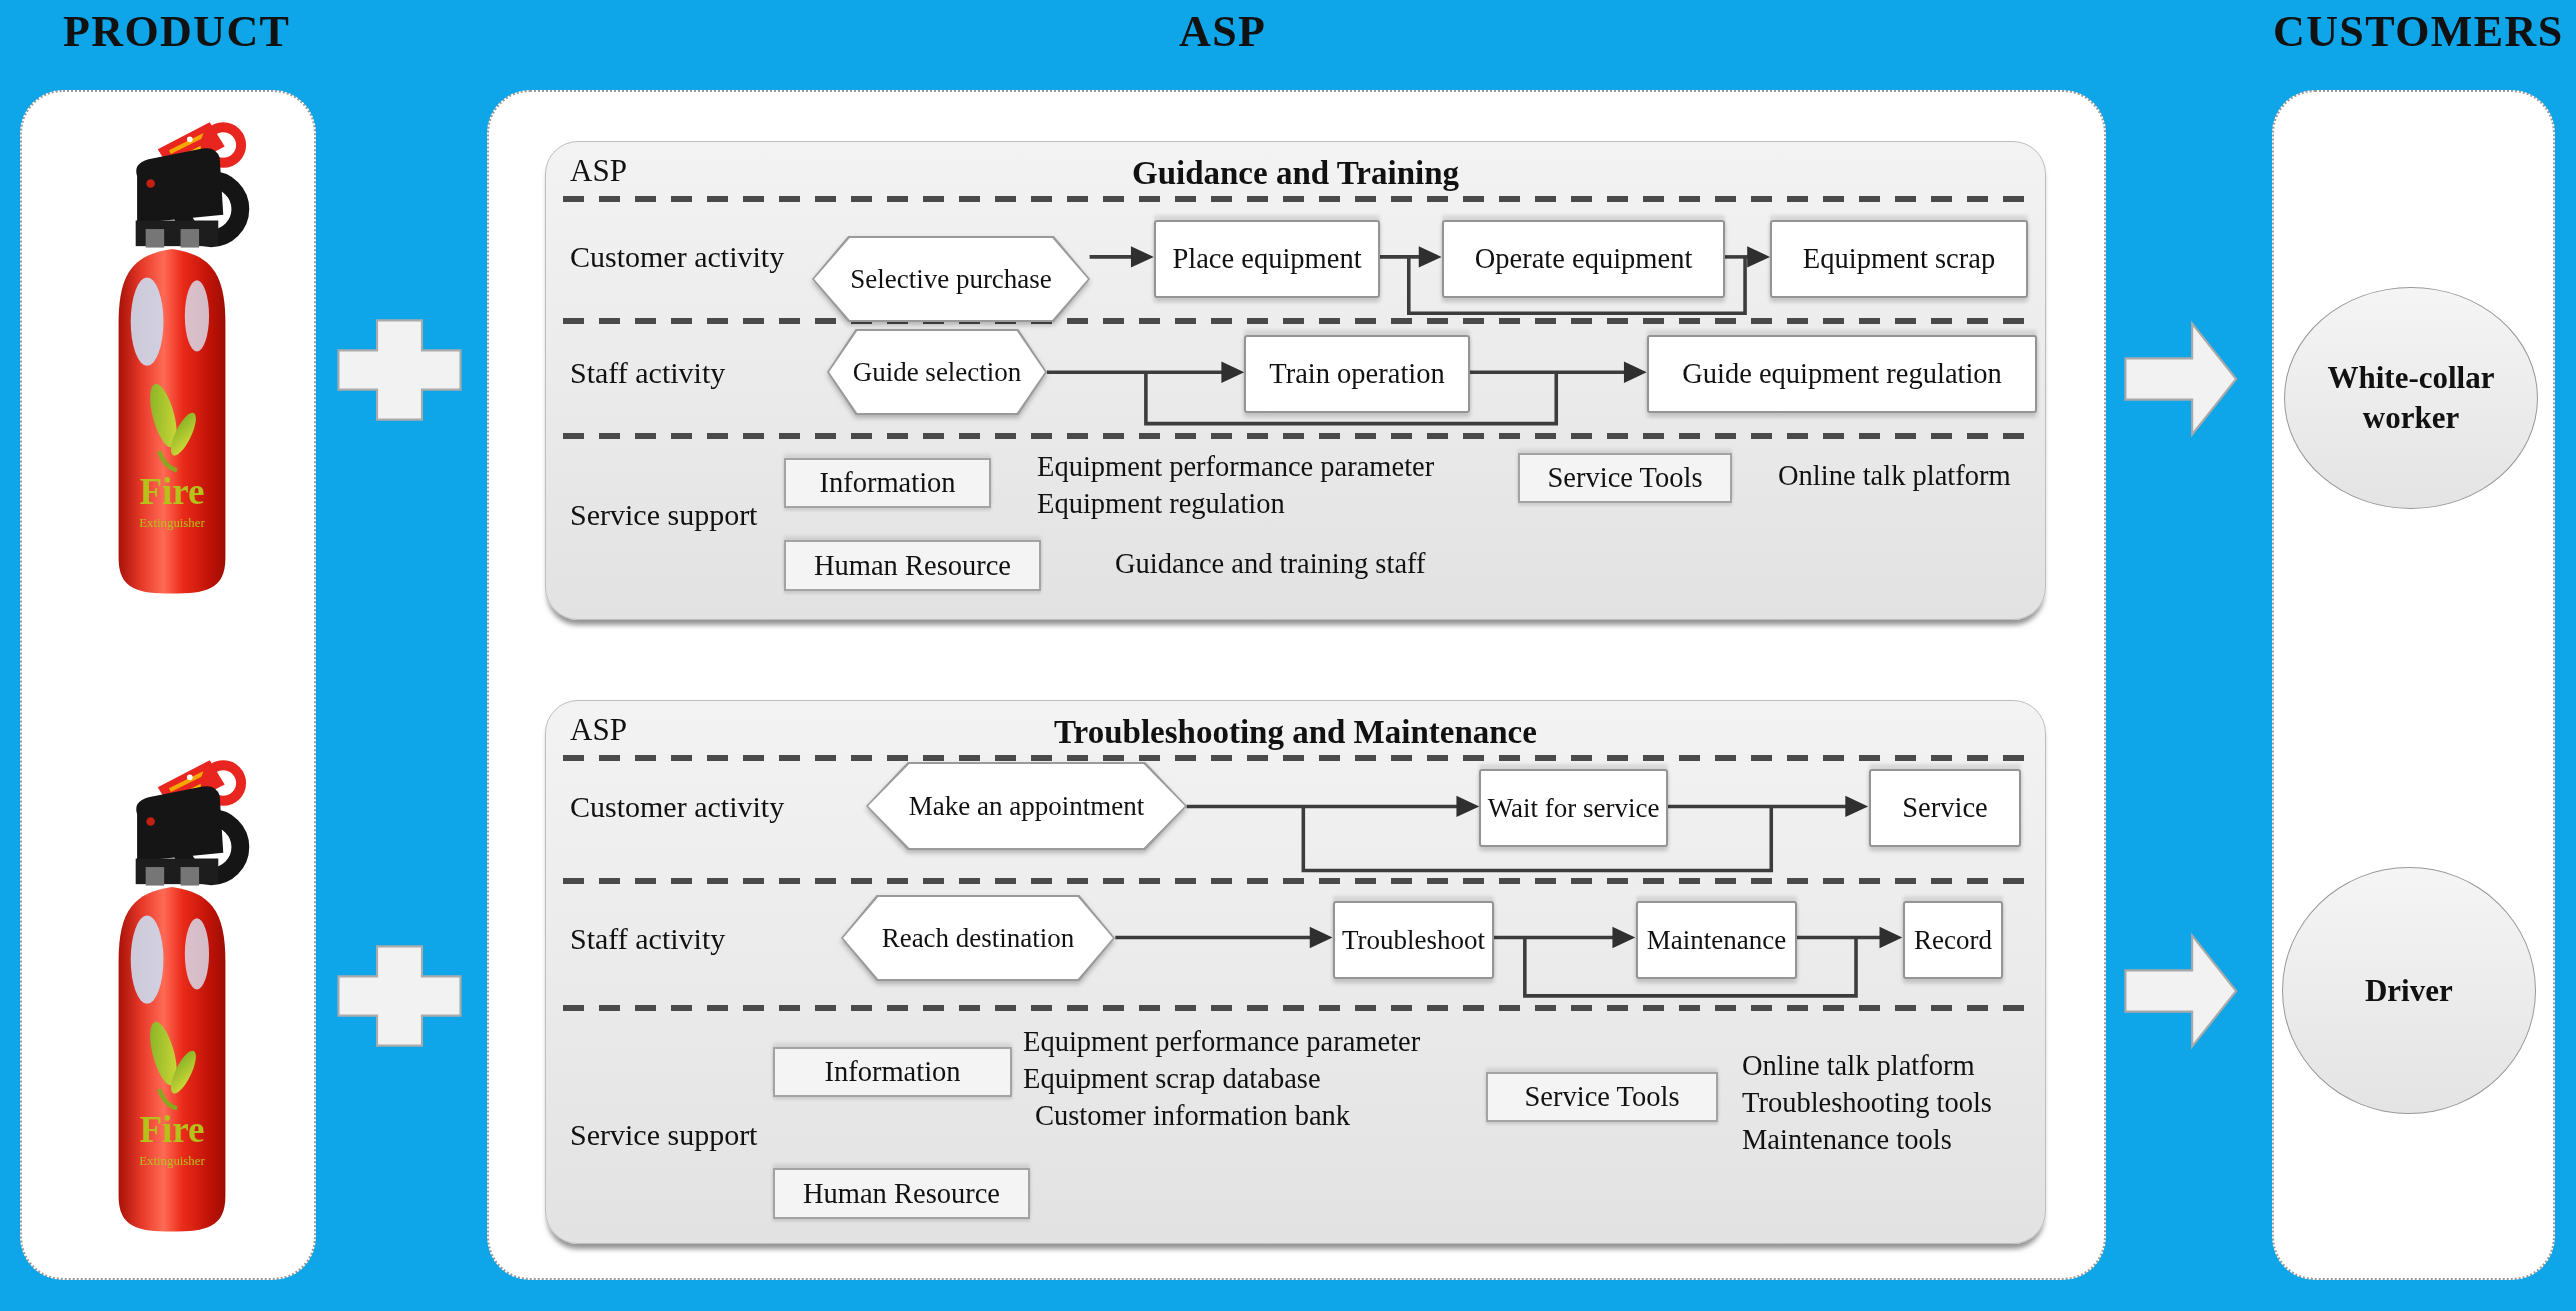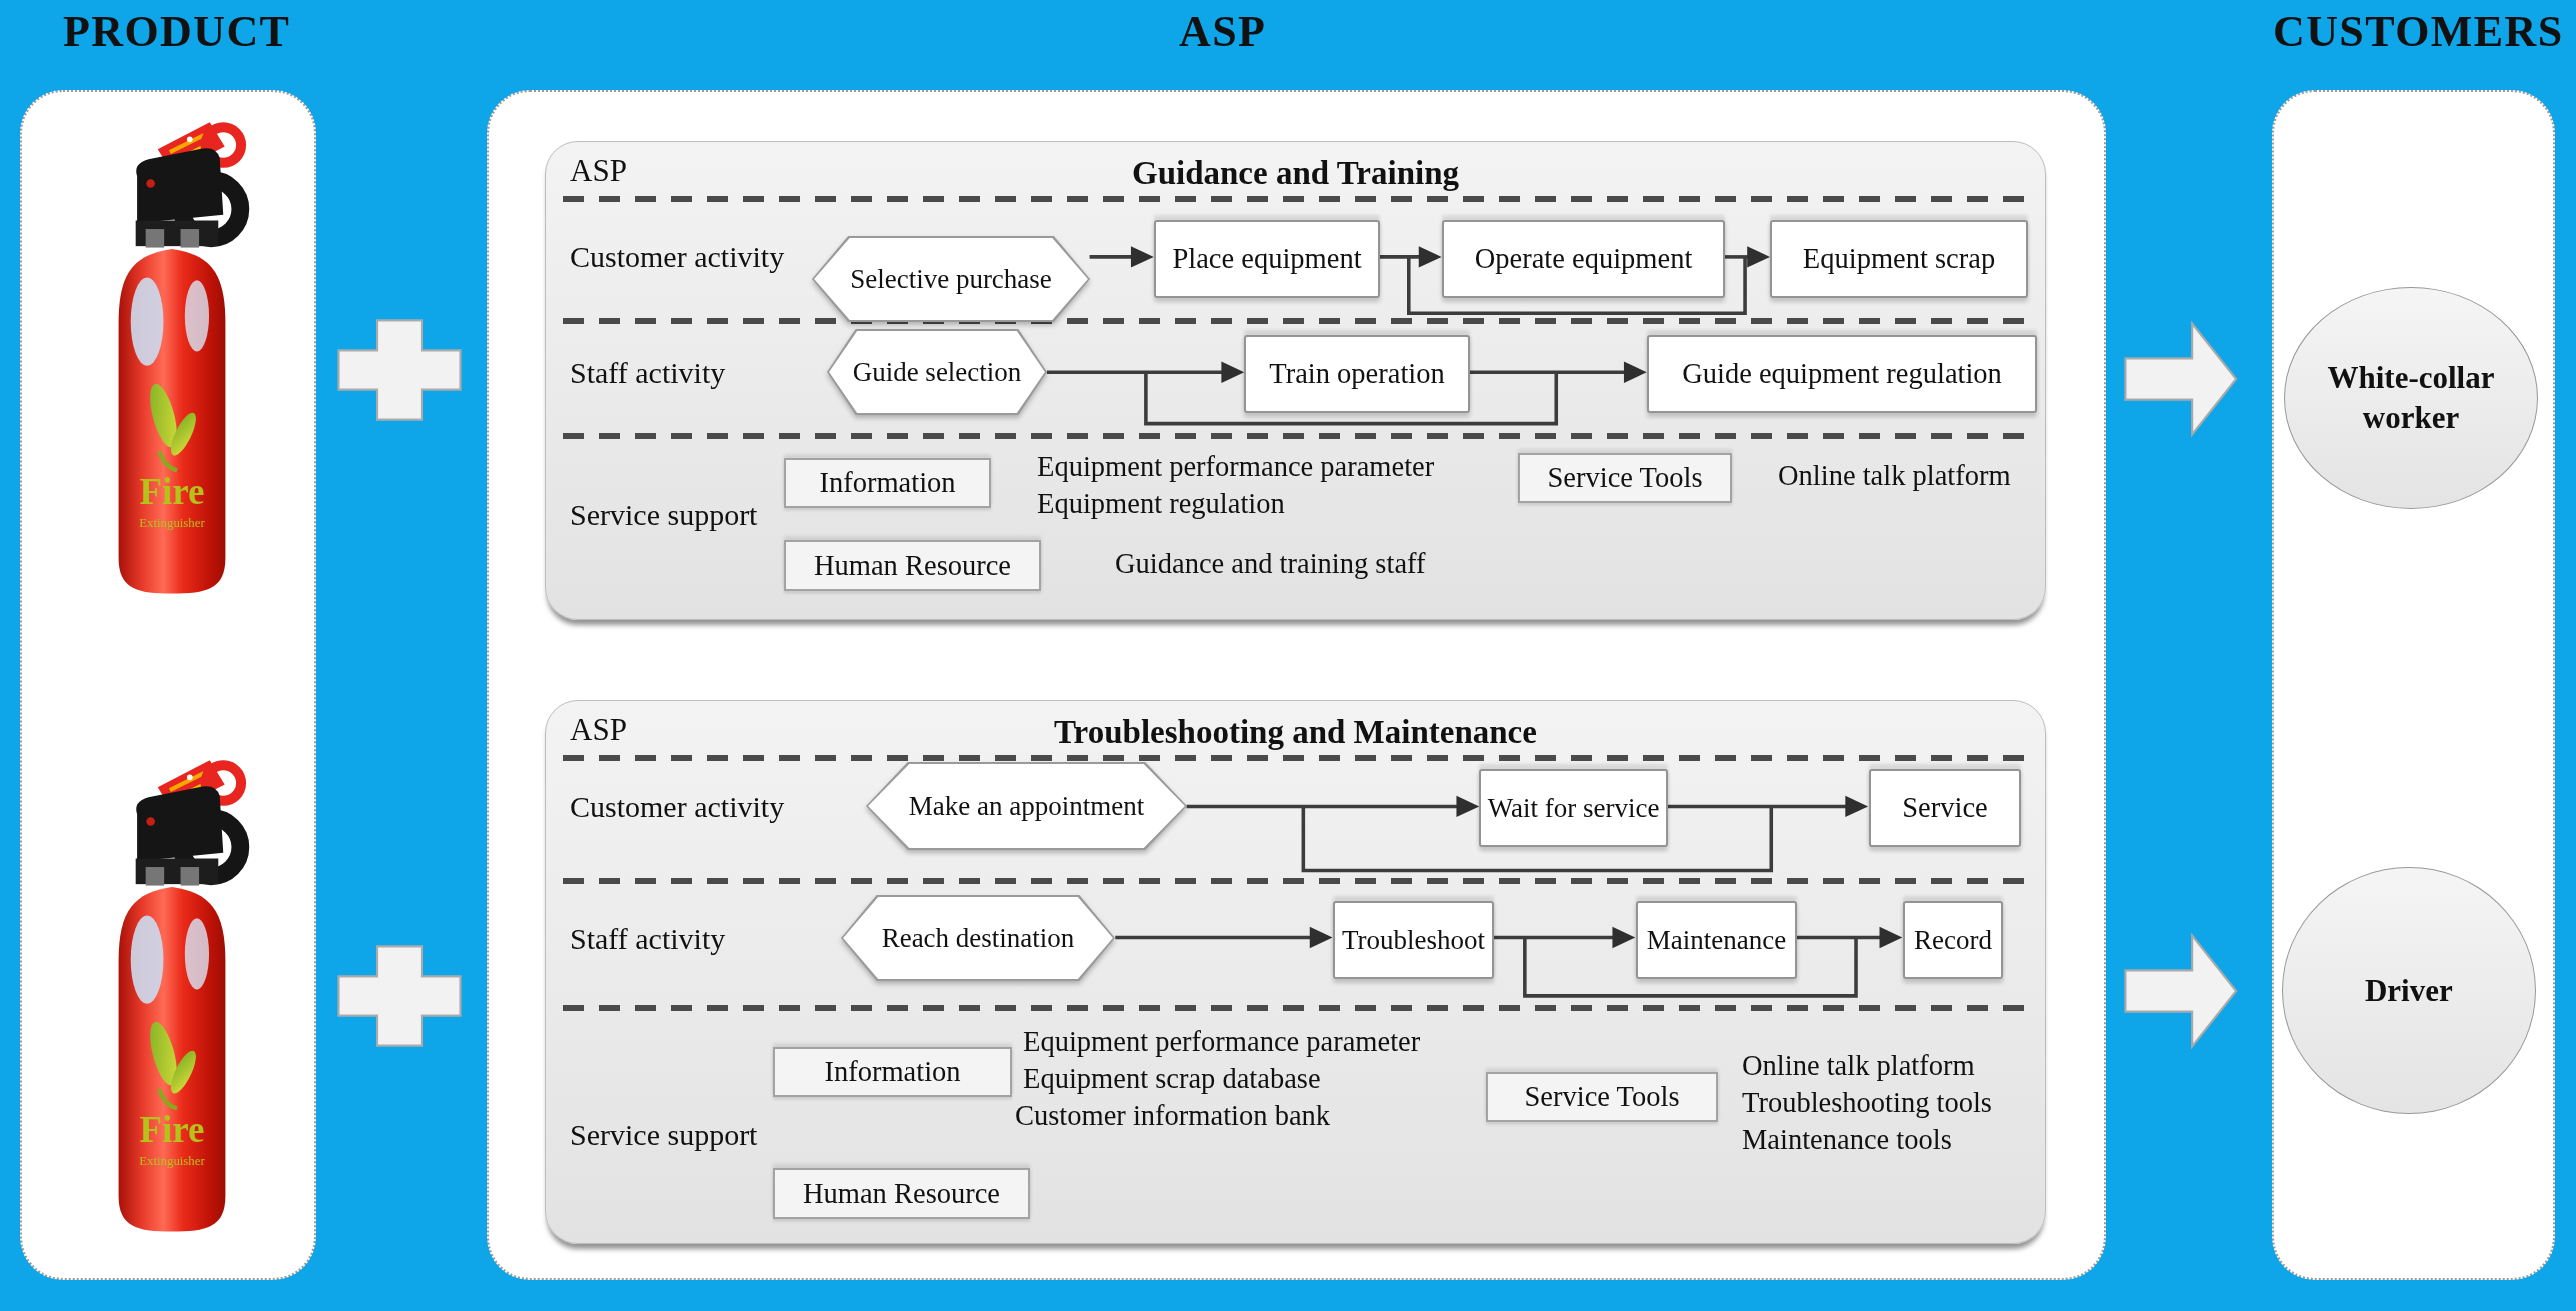--- a/index.html
+++ b/index.html
@@ -270,21 +270,21 @@
         <div class="hex-i">Reach destination</div>
       </div>
       <div class="node" style="left:787px;top:200px;width:157px;height:74px;font-size:27px;">Troubleshoot</div>
       <div class="node" style="left:1090px;top:200px;width:157px;height:74px;font-size:27px;">Maintenance</div>
       <div class="node" style="left:1357px;top:200px;width:96px;height:74px;font-size:27px;">Record</div>
 
       <div class="row-label" style="left:24px;top:417px;">Service support</div>
       <div class="sbox" style="left:227px;top:346px;width:235px;height:46px;">Information</div>
       <div class="stext" style="left:477px;top:322px;">Equipment performance parameter</div>
       <div class="stext" style="left:477px;top:359px;">Equipment scrap database</div>
-      <div class="stext" style="left:469px;top:396px;">Customer information bank</div>
+      <div class="stext" style="left:489px;top:396px;">Customer information bank</div>
       <div class="sbox" style="left:940px;top:371px;width:228px;height:46px;">Service Tools</div>
       <div class="stext" style="left:1196px;top:346px;">Online talk platform</div>
       <div class="stext" style="left:1196px;top:383px;">Troubleshooting tools</div>
       <div class="stext" style="left:1196px;top:420px;">Maintenance tools</div>
       <div class="sbox" style="left:227px;top:467px;width:253px;height:47px;">Human Resource</div>
     </div>
   </div>
 
   <svg class="shape-abs" style="left:2124px;top:317px;" width="115" height="124" viewBox="0 0 162 174">
     <polygon points="2,58 96,58 96,9 158,87 96,165 96,116 2,116" fill="#f2f2f2" stroke="#a9a9a9" stroke-width="3"></polygon>

